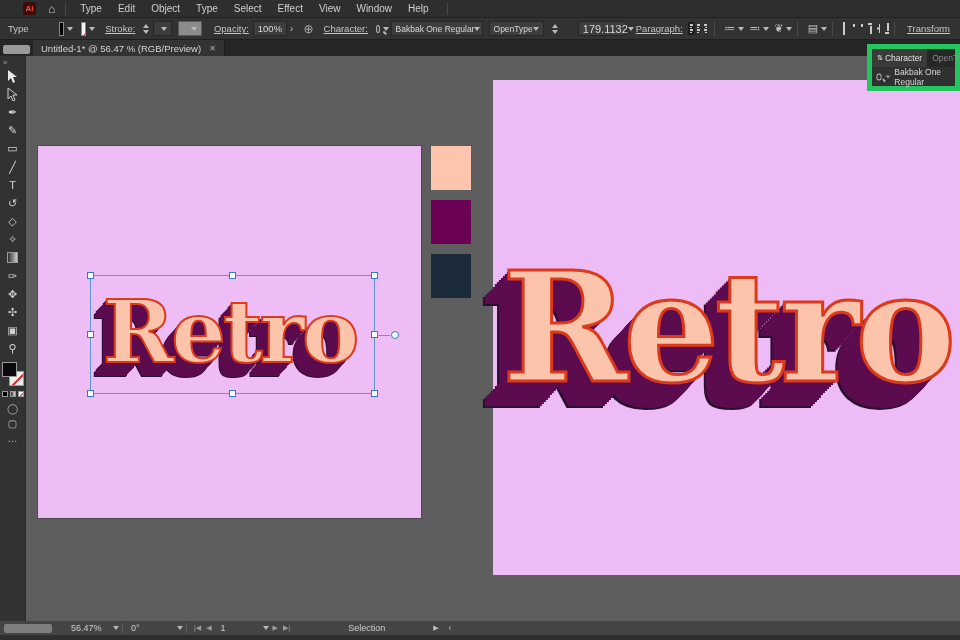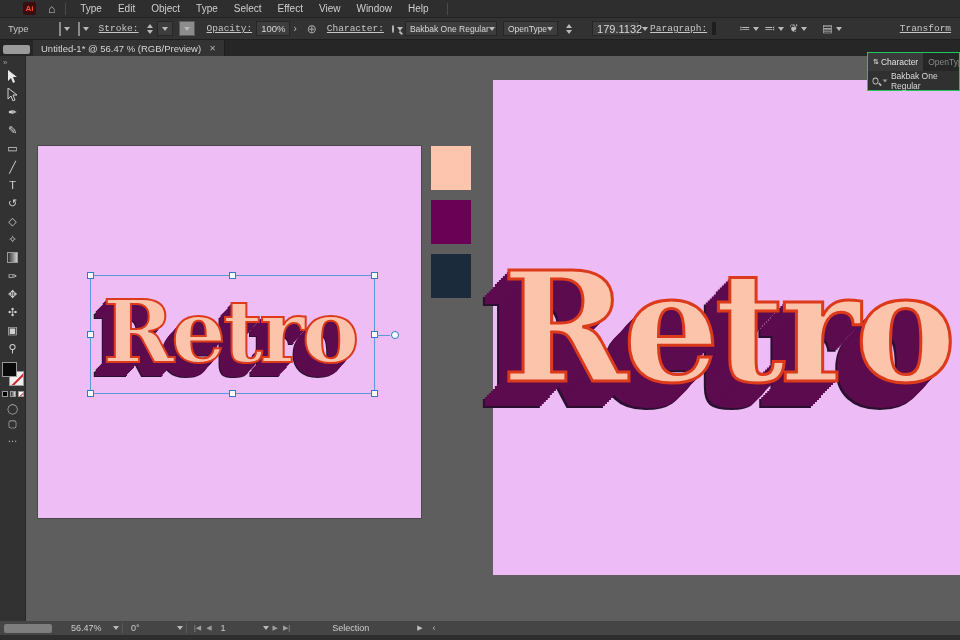--- a/index.html
+++ b/index.html
@@ -26,21 +26,21 @@
   .menu-sep { width:1px; height:12px; background:#4A4A4A; margin:0 6px 0 10px; }
   .menu-item { padding:0 8px; color:#CFCFCF; line-height:18px; cursor:default; }
 
   
   .controlbar {
     position: absolute; left:0; top:18px; width:960px; height:22px;
     background:#323232; border-bottom:1px solid #1E1E1E;
     display:flex; align-items:center; font-size:9.5px; color:#C6C6C6;
   }
   .cb-label { margin-left:8px; white-space:nowrap; }
-  .cb-link { text-decoration:underline; white-space:nowrap; color:#C6C6C6;font-family:Liberation Mono, monospace; }
+  .cb-link { text-decoration:underline; white-space:nowrap; color:#C6C6C6; }
   .chev { width:0; height:0; border-left:3px solid transparent; border-right:3px solid transparent; border-top:4px solid #B9B9B9; margin-left:3px; }
   .swatch-fill { width:14px; height:14px; background:#000; border:1px solid #8A8A8A; margin-left:30px; }
   .swatch-stroke {
     width:14px; height:14px; background:#F5F5F5; border:1px solid #8A8A8A; margin-left:8px;
     position:relative; overflow:hidden;
   }
   .swatch-stroke::after { content:""; position:absolute; left:-3px; top:5px; width:24px; height:2px; background:#D3272B; transform:rotate(-45deg); }
   .stepper { display:flex; flex-direction:column; gap:2px; margin-left:8px; }
   .stepper i { width:0; height:0; border-left:3px solid transparent; border-right:3px solid transparent; }
   .stepper .up { border-bottom:4px solid #B9B9B9; }
@@ -133,40 +133,40 @@
   
   .selbox { position:absolute; left:90px; top:219px; width:285px; height:119px; border:1px solid #5B9BD5; }
   .handle { position:absolute; width:7px; height:7px; background:#FFF; border:1px solid #2F7AC9; }
   .h-nw{left:-4px;top:-4px} .h-n{left:50%;margin-left:-4px;top:-4px} .h-ne{right:-4px;top:-4px}
   .h-w{left:-4px;top:50%;margin-top:-4px} .h-e{right:-4px;top:50%;margin-top:-4px}
   .h-sw{left:-4px;bottom:-4px} .h-s{left:50%;margin-left:-4px;bottom:-4px} .h-se{right:-4px;bottom:-4px}
   .rot-line { position:absolute; right:-16px; top:50%; width:13px; height:1px; background:#5B9BD5; }
   .rot-handle { position:absolute; right:-25px; top:50%; margin-top:-4px; width:8px; height:8px; border-radius:50%; background:#FFF; border:1px solid #2F7AC9; }
 
   
-  .charpanel { position:absolute; left:867px; top:52px; width:93px; background:#f0abfc; border:1px solid #22c55e; z-index:5; }
+  .charpanel { position:absolute; left:867px; top:44px; width:93px; background:#f0abfc; border:5px solid #22c55e; z-index:5; }
   .cp-tabs { display:flex; height:18px; background:#262626; font-size:8.5px; align-items:stretch; }
   .cp-tab { display:flex; align-items:center; gap:2px; padding:0 5px; color:#8C8C8C; }
   .cp-tab.active { background:#3A3A3A; color:#E2E2E2; }
   .cp-sort { font-size:7px; }
   .cp-search { height:19px; display:flex; align-items:center; padding:0 4px; gap:3px; font-size:8.5px; color:#DADADA; background:#303030; }
   .cp-search .mag { margin-left:0; transform:scale(.85); }
   .cp-search .chev { border-top-color:#9A9A9A; transform:scale(.8); margin-left:0; }
 
   
   .statusbar {
     position:absolute; left:0; top:621px; width:960px; height:14px;
     background:#454545; display:flex; align-items:center; font-size:9px; color:#CDCDCD;
   }
   .bottom-strip { position:absolute; left:0; top:635px; width:960px; height:5px; background:#2E2E2E; }
   .sb-chip { width:48px; height:9px; background:#7E7E7E; border-radius:2px; margin-left:4px; }
   .sb-field { display:flex; align-items:center; padding:0 5px; height:14px; white-space:nowrap; }
   .sb-sep { width:1px; height:10px; background:#5B5B5B; margin:0 3px; }
   .sb-nav { color:#9E9E9E; font-size:7px; display:flex; align-items:center; gap:5px; margin:0 4px; }
-  .sb-status { margin-left:38px; }
+  .sb-status { margin-left:54px; }
   .sb-arrows { margin-left:48px; color:#BFBFBF; display:flex; gap:10px; align-items:center; }
 </style>
 </head>
 <body>
 
 <div class="menubar">
   <div class="app-logo">Ai</div>
   <div class="home-icon">⌂</div>
   <div class="menu-sep"></div>
   <span class="menu-item">Type</span>

